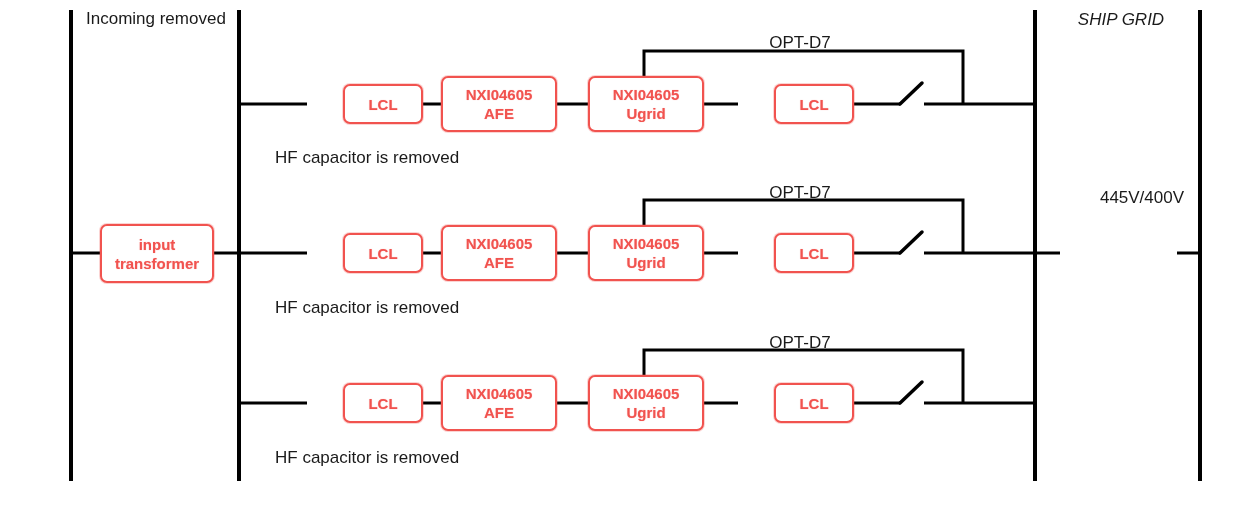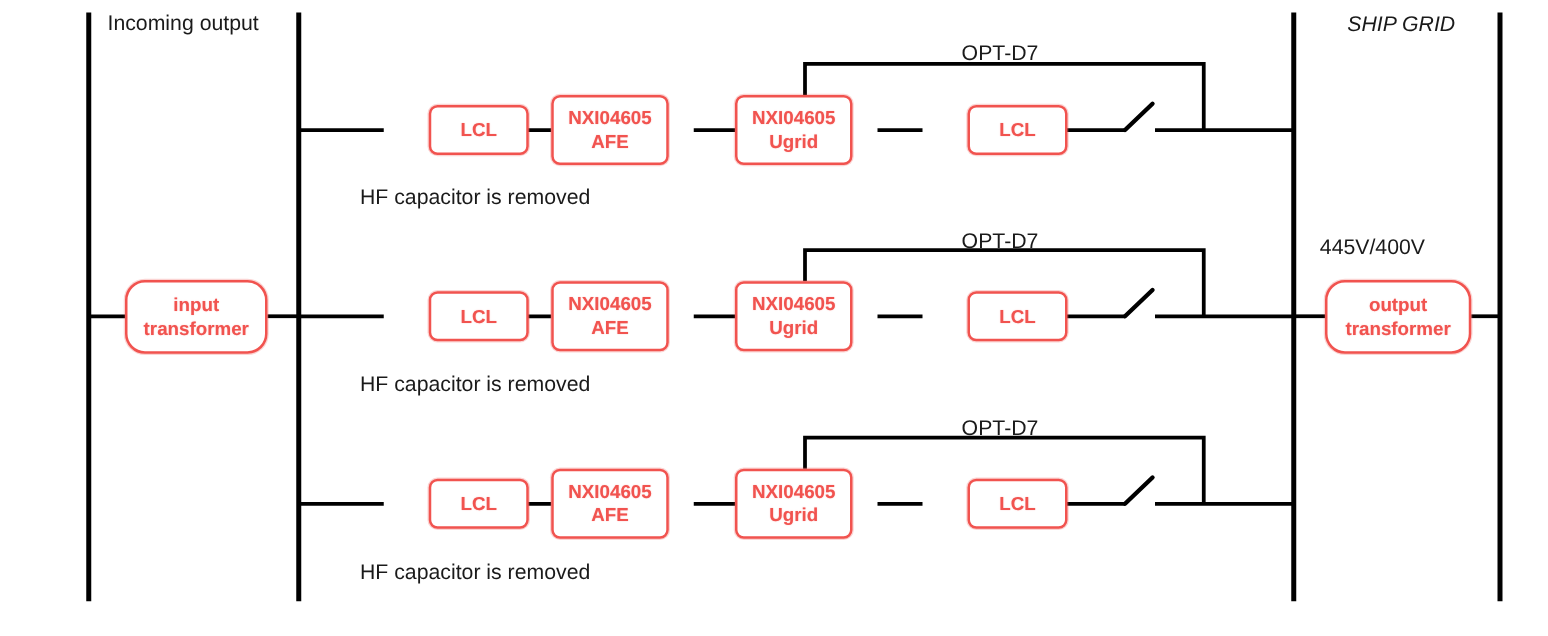--- a/index.html
+++ b/index.html
@@ -30,40 +30,40 @@
     color:var(--accent);
     display:flex;flex-direction:column;
     align-items:center;justify-content:center;
     text-align:center;
     font-weight:bold;
     font-size:15px;line-height:19px;
     text-shadow:0 0 1px rgba(241,83,79,.45);
     box-shadow:0 0 0 1px rgba(241,83,79,.25);
   }
   .lcl{width:80px;height:40px;margin-left:36px;}
-  .drive{width:94px;height:56px;}
-  .xfmr{width:114px;height:59px;padding:2px;border-radius:16px;}
+  .drive{width:116px;height:56px;}
+  .xfmr{width:114px;height:59px;padding:2px;}
 
   .label{position:absolute;font-size:17px;line-height:21px;white-space:nowrap;}
   .centered{text-align:center;width:140px;white-space:nowrap;}
 
   
   .r1 .lcl{top:84px;}  .r1 .drive{top:76px;}
   .r2 .lcl{top:233px;} .r2 .drive{top:225px;}
   .r3 .lcl{top:383px;} .r3 .drive{top:375px;}
   .r1 .opt-label{top:16px;}  .r1 .hf-note{top:147px;}
   .r2 .opt-label{top:166px;} .r2 .hf-note{top:297px;}
   .r3 .opt-label{top:316px;} .r3 .hf-note{top:447px;}
 
   .lcl-in{left:307px;}
   .afe{left:441px;}
   .ugrid{left:588px;}
   .lcl-out{left:738px;}
   .opt-label{left:730px;margin-top:16px;}
-  .hf-note{left:288px;text-align:right;}
+  .hf-note{left:275px;text-align:right;}
 </style>
 </head>
 <body>
 
 <div class="canvas">
 
   <svg class="wires" viewBox="0 0 1238 509" xmlns="http://www.w3.org/2000/svg">
 
     <line class="bus" x1="71" y1="10" x2="71" y2="481"></line>
     <line class="bus" x1="239" y1="10" x2="239" y2="481"></line>
@@ -98,27 +98,26 @@
     <line class="wire" x1="407" y1="403" x2="441" y2="403"></line>
     <line class="wire" x1="555" y1="403" x2="588" y2="403"></line>
     <line class="wire" x1="702" y1="403" x2="738" y2="403"></line>
     <line class="wire" x1="837" y1="403" x2="900" y2="403"></line>
     <line class="blade" x1="900" y1="403" x2="922" y2="382"></line>
     <line class="wire" x1="924" y1="403" x2="1035" y2="403"></line>
     <polyline class="wire" points="644,375 644,350 963,350 963,403"></polyline>
   </svg>
 
   <div class="label" style="left:86px;top:8px;">
-    <div>Incoming output</div>
+    <div>Incoming removed</div>
   </div>
 
   <div class="box xfmr" style="left:100px;top:224px;">input transformer</div>
 
-  <div class="label centered" style="left:1000px;top:187px;text-align:right;">445V/400V</div>
-  <div class="box xfmr" style="left:1060px;top:224px;width:117px;">output transformer</div>
+  <div class="label centered" style="left:1072px;top:187px;">445V/400V</div>
 
   <div class="label centered" style="left:1051px;top:9px;font-style:italic;">SHIP GRID</div>
 
   <div class="r1">
     <div class="label centered opt-label">OPT-D7</div>
     <div class="box lcl lcl-in">LCL</div>
     <div class="box drive afe">
       <div>NXI04605</div>
       <div>AFE</div>
     </div>

